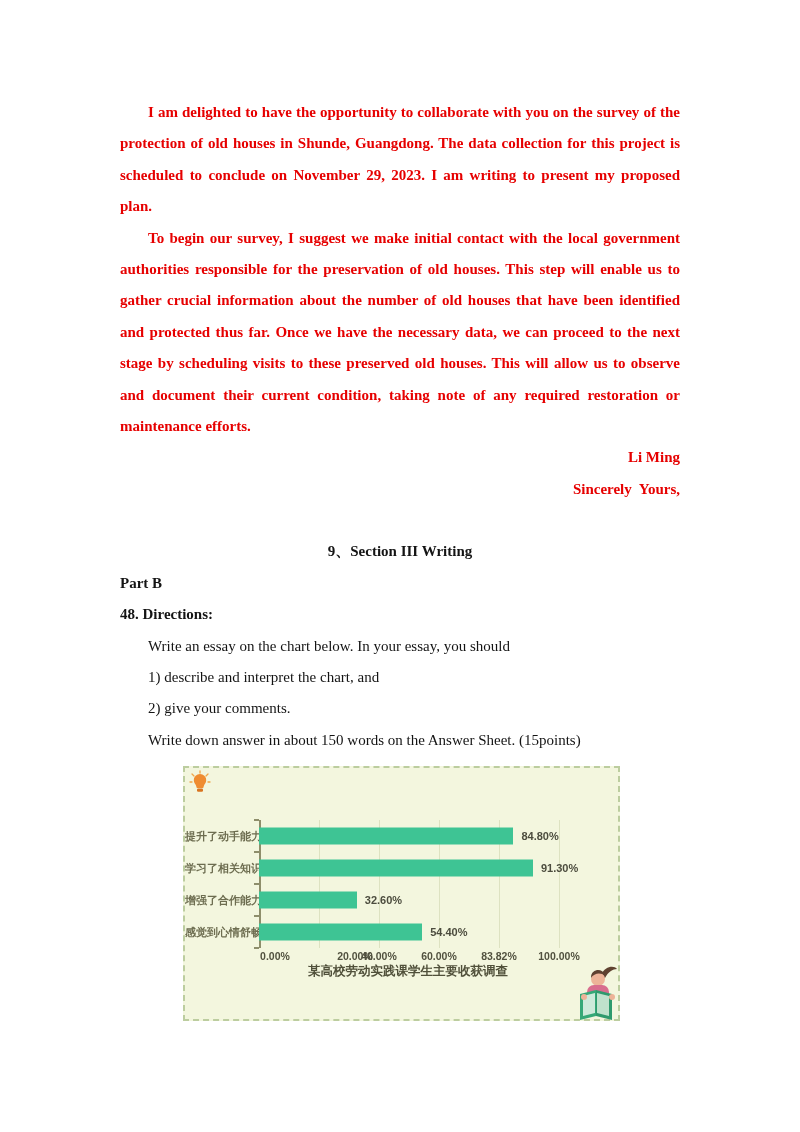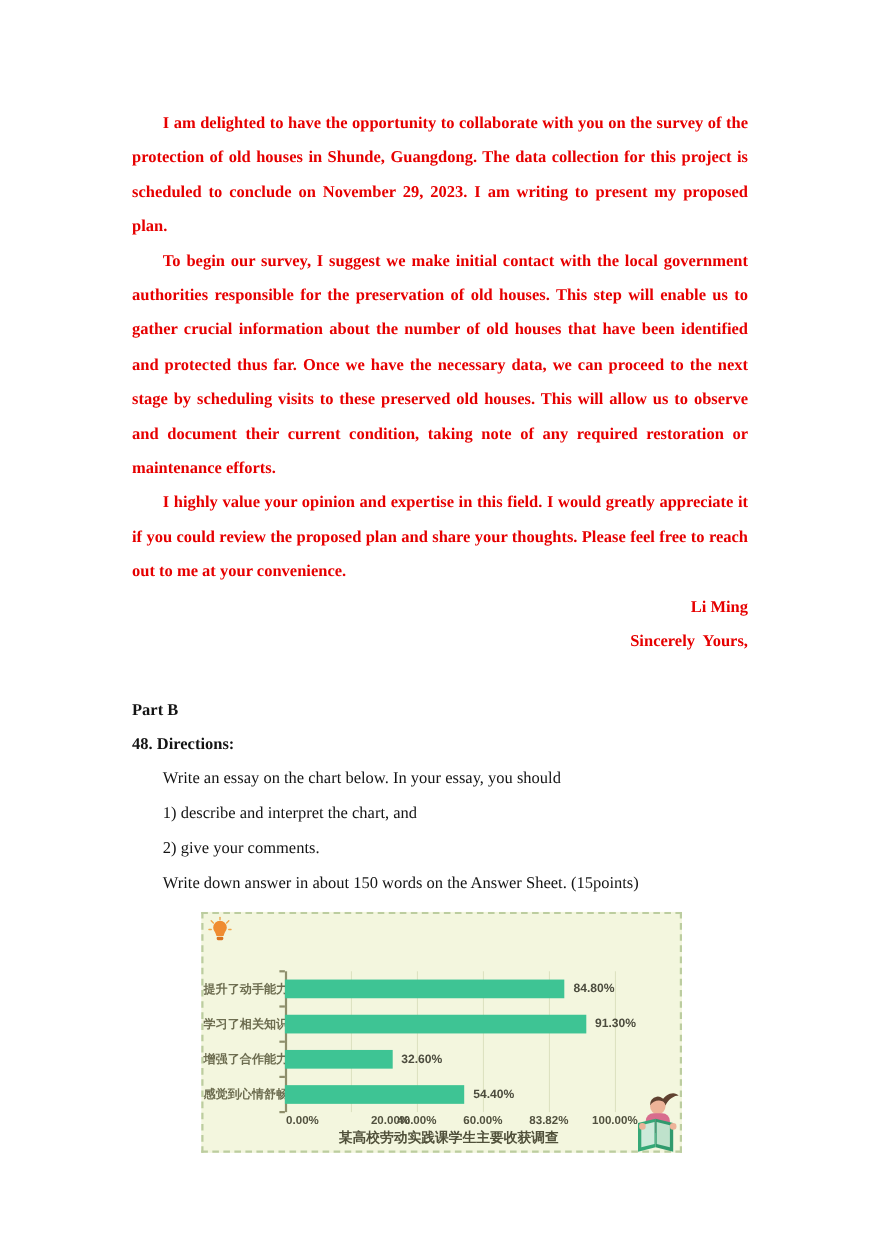--- a/index.html
+++ b/index.html
@@ -32,21 +32,21 @@
     line-height: 31.4px;
     font-weight: normal;
   }
   .writing p.center { text-align: center; font-weight: bold; }
   .writing p.bold { font-weight: bold; }
   .writing p.instr { padding-left: 28px; }
 
   
   .chart-box {
     position: relative;
-    width: 437px; height: 219px;
+    width: 437px; height: 255px;
     margin: 10px 0 0 63px;
     background: #f3f6de;
     border: 2px dashed #bccd9f;
     font-family: "Liberation Sans", sans-serif;
   }
   .bulb { position: absolute; top: 1px; left: 1px; }
   .reader { position: absolute; right: -2px; bottom: -3px; }
 
   .gl { position: absolute; top: 52px; height: 128px; width: 1px; background: #dde2c1; }
   .gl.axis { width: 2px; background: #8e8e6b; }
@@ -82,26 +82,26 @@
   }
 </style>
 </head>
 <body>
 
 <div class="page">
 
   <section class="letter">
     <p>I am delighted to have the opportunity to collaborate with you on the survey of the protection of old houses in Shunde, Guangdong. The data collection for this project is scheduled to conclude on November 29, 2023. I am writing to present my proposed plan.</p>
     <p>To begin our survey, I suggest we make initial contact with the local government authorities responsible for the preservation of old houses. This step will enable us to gather crucial information about the number of old houses that have been identified and protected thus far. Once we have the necessary data, we can proceed to the next stage by scheduling visits to these preserved old houses. This will allow us to observe and document their current condition, taking note of any required restoration or maintenance efforts.</p>
-    <p>I highly value your opinion and expertise in this field. I would greatly appreciate it if you could review the proposed plan and share your thoughts. Please feel free to reach out to me at your convenience.</p>
     <p class="sig">Li Ming</p>
     <p class="sig">Sincerely&nbsp; Yours,</p>
   </section>
 
   <section class="writing">
+    <p class="center">9、Section III Writing</p>
     <p class="bold">Part B</p>
     <p class="bold">48. Directions:</p>
     <p class="instr">Write an essay on the chart below. In your essay, you should</p>
     <p class="instr">1) describe and interpret the chart, and</p>
     <p class="instr">2) give your comments.</p>
     <p class="instr">Write down answer in about 150 words on the Answer Sheet. (15points)</p>
   </section>
 
   <div class="chart-box">
 

